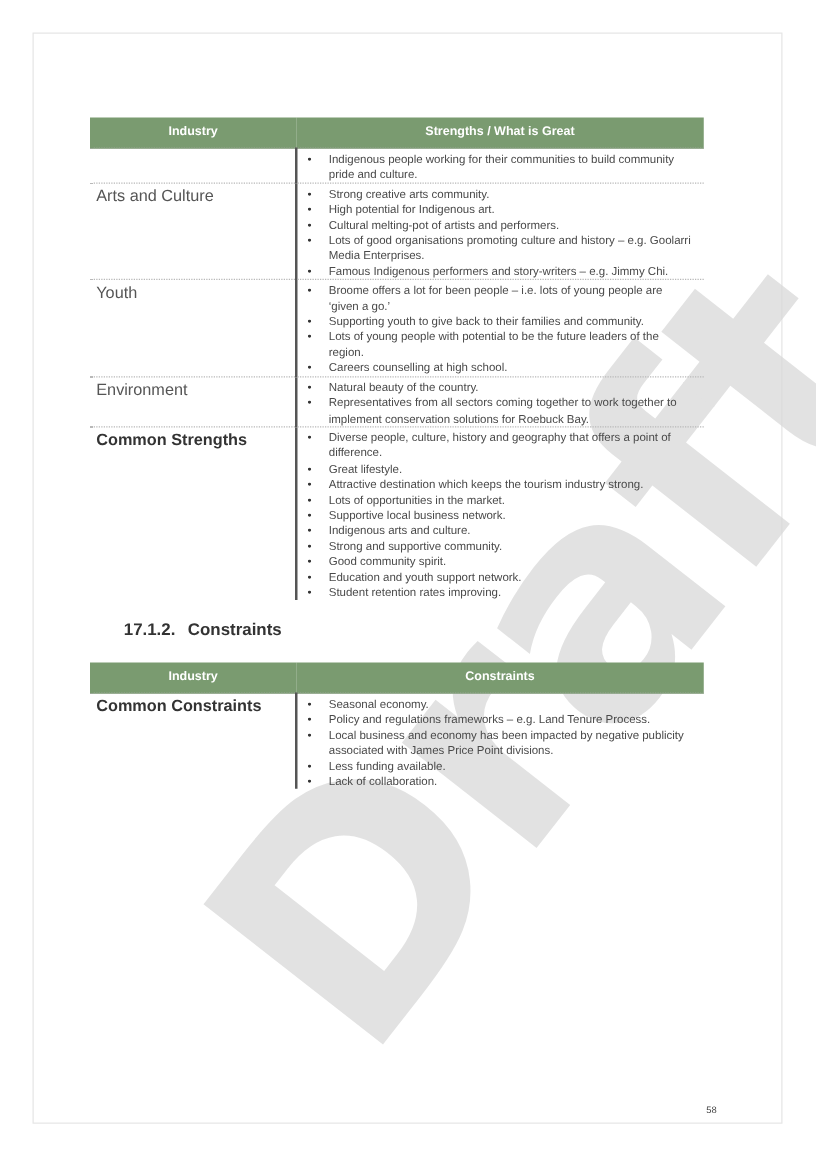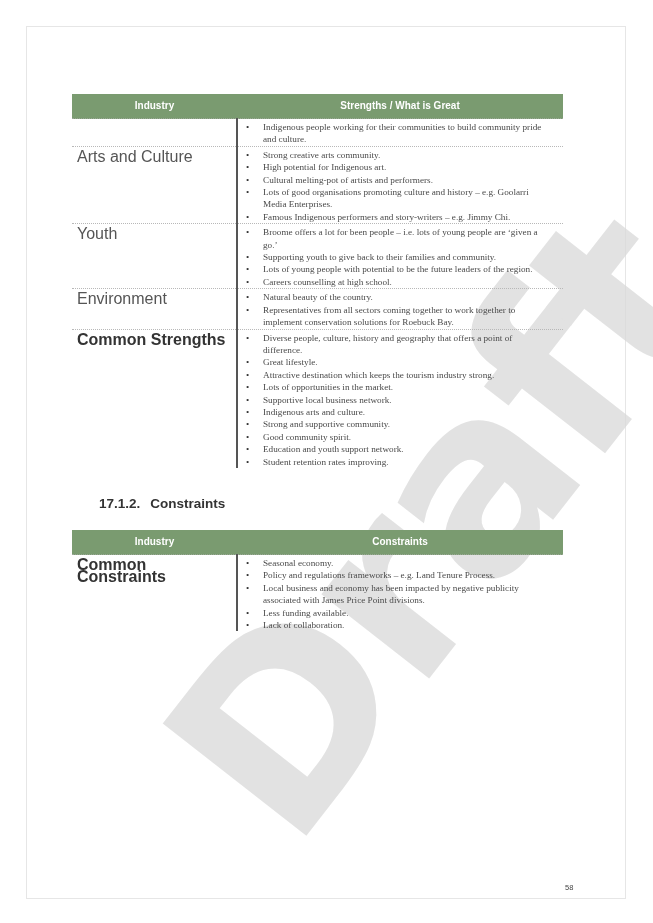--- a/index.html
+++ b/index.html
@@ -22,24 +22,24 @@
     font-size: 9.2px; line-height: 12.4px;
   }
   table.t th {
     background: #7a9b70; color: #ffffff; font-weight: bold; font-size: 10px;
     height: 24px; padding: 0; text-align: center;
     border-bottom: 1px dotted #9aa896;
   }
   table.t th.c1 { width: 165px; }
   table.t td { vertical-align: top; padding: 2px 0 0 0; border-bottom: 1px dotted #b8b8b8; }
   table.t tr:last-child td { border-bottom: none; }
-  table.t td.ind { padding-left: 5px; padding-top: 4px; font-size: 16px; color: #555; }
+  table.t td.ind { padding-left: 5px; padding-top: 4px; font-size: 13px; color: #555; }
   table.t td.ind.bold { font-weight: bold; color: #333; }
   table.t td.pts { border-left: 2px solid #555; padding-left: 0; }
-  ul { list-style: none; margin: 0; padding: 0; font-family: Liberation Serif, serif; }
+  ul { list-style: none; margin: 0; padding: 0; }
   li { position: relative; padding-left: 25px; padding-right: 10px; }
   li::before { content: "•"; position: absolute; left: 8px; top: 0; color: #333; }
   .heading {
     position: absolute; left: 99px; top: 496px; font-size: 13.5px; font-weight: bold; color: #333; z-index: 1;
   }
   .heading .num { margin-right: 10px; }
   .footer-left { position: absolute; left: 78px; top: 883px; font-size: 7.5px; color: #444; margin-top: 48px; }
   .footer-right { position: absolute; left: 565px; top: 883px; font-size: 7.5px; color: #444; }
 </style>
 </head>

